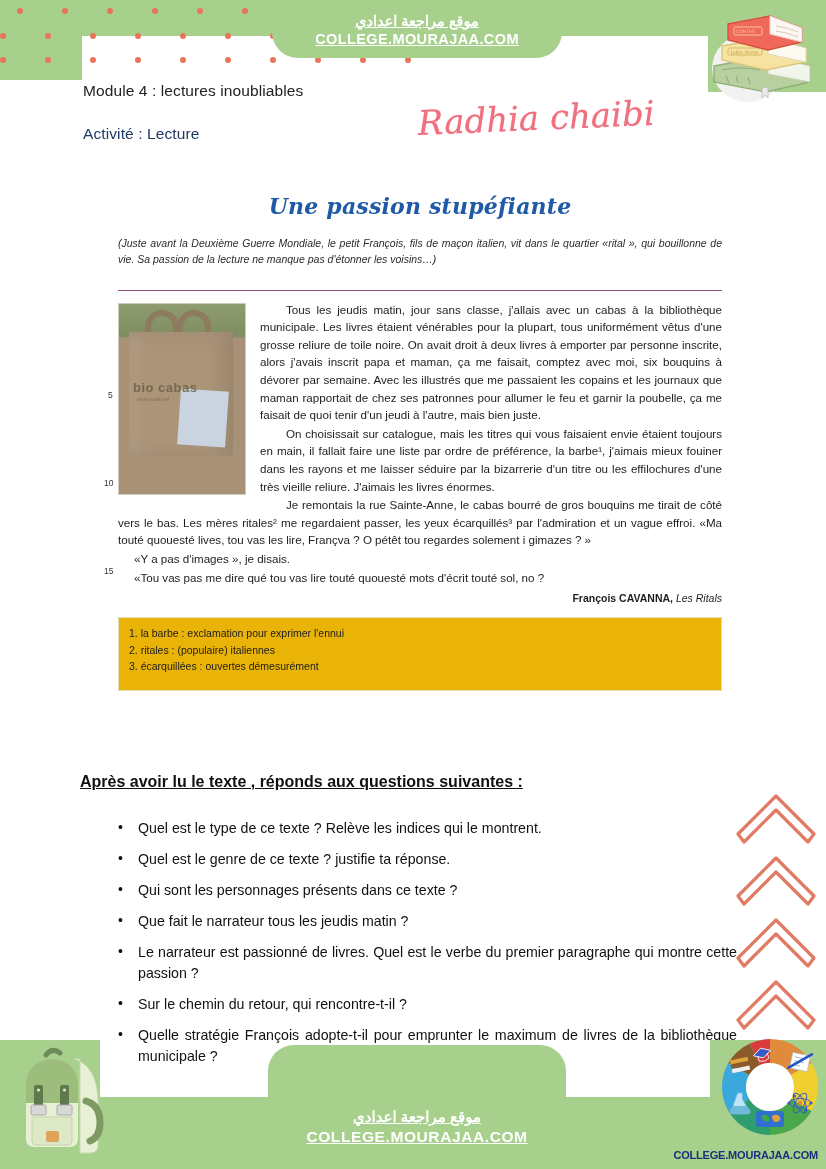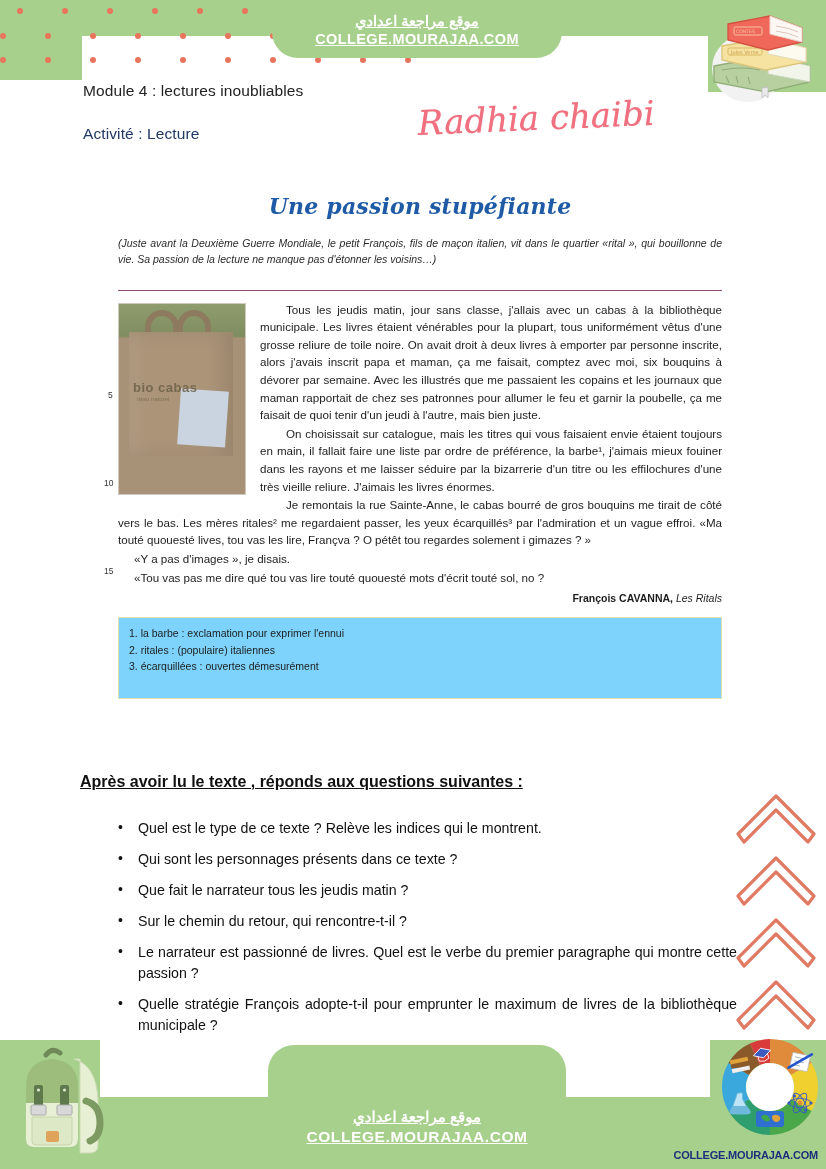--- a/index.html
+++ b/index.html
@@ -208,23 +208,23 @@
     text-align: right;
     font-size: 10.5px;
     font-weight: bold;
     color: #1d1d1d;
     margin-top: 6px;
   }
   .source .ital { font-style: italic; font-weight: normal; }
 
   .footnotes {
     margin-top: 13px;
-    background: #7dd3fc;
+    background: #eab308;
     border: 1px solid #e3dfb0;
-    padding: 7px 10px 24px 10px;
+    padding: 7px 10px 16px 10px;
   }
   .footnotes div {
     font-size: 10.5px;
     color: #1d1d1d;
     line-height: 1.56;
   }
 
   
   .q-heading {
     position: absolute; left: 80px; top: 773px;
@@ -427,24 +427,25 @@
     <div class="footnotes">
       <div>1. la barbe :  exclamation pour exprimer l'ennui</div>
       <div>2. ritales : (populaire) italiennes</div>
       <div>3. écarquillées : ouvertes démesurément</div>
     </div>
   </div>
 
   <div class="q-heading">Après avoir lu le texte , réponds aux questions suivantes :</div>
   <ul class="q-list">
     <li>Quel est le type de ce texte ? Relève les indices qui le montrent.</li>
+    <li>Quel est le genre de ce texte ? justifie ta réponse.</li>
     <li>Qui sont les personnages présents dans ce texte ?</li>
     <li>Que fait le narrateur tous les jeudis matin ?</li>
+    <li>Le narrateur est passionné de livres. Quel est le verbe du premier paragraphe qui montre cette passion ?</li>
     <li>Sur le chemin du retour, qui rencontre-t-il ?</li>
-    <li>Le narrateur est passionné de livres. Quel est le verbe du premier paragraphe qui montre cette passion ?</li>
     <li>Quelle stratégie François adopte-t-il pour emprunter le maximum de livres de la bibliothèque municipale ?</li>
   </ul>
 
   <div class="chevrons">
     <svg width="96" height="250" viewBox="0 0 96 250">
       <g fill="none" stroke="#e07a63" stroke-width="3.2" stroke-linejoin="round">
         <path d="M8 44 L46 6 L84 44 L78 52 L46 20 L14 52 Z"></path>
         <path d="M8 106 L46 68 L84 106 L78 114 L46 82 L14 114 Z"></path>
         <path d="M8 168 L46 130 L84 168 L78 176 L46 144 L14 176 Z"></path>
         <path d="M8 230 L46 192 L84 230 L78 238 L46 206 L14 238 Z"></path>

